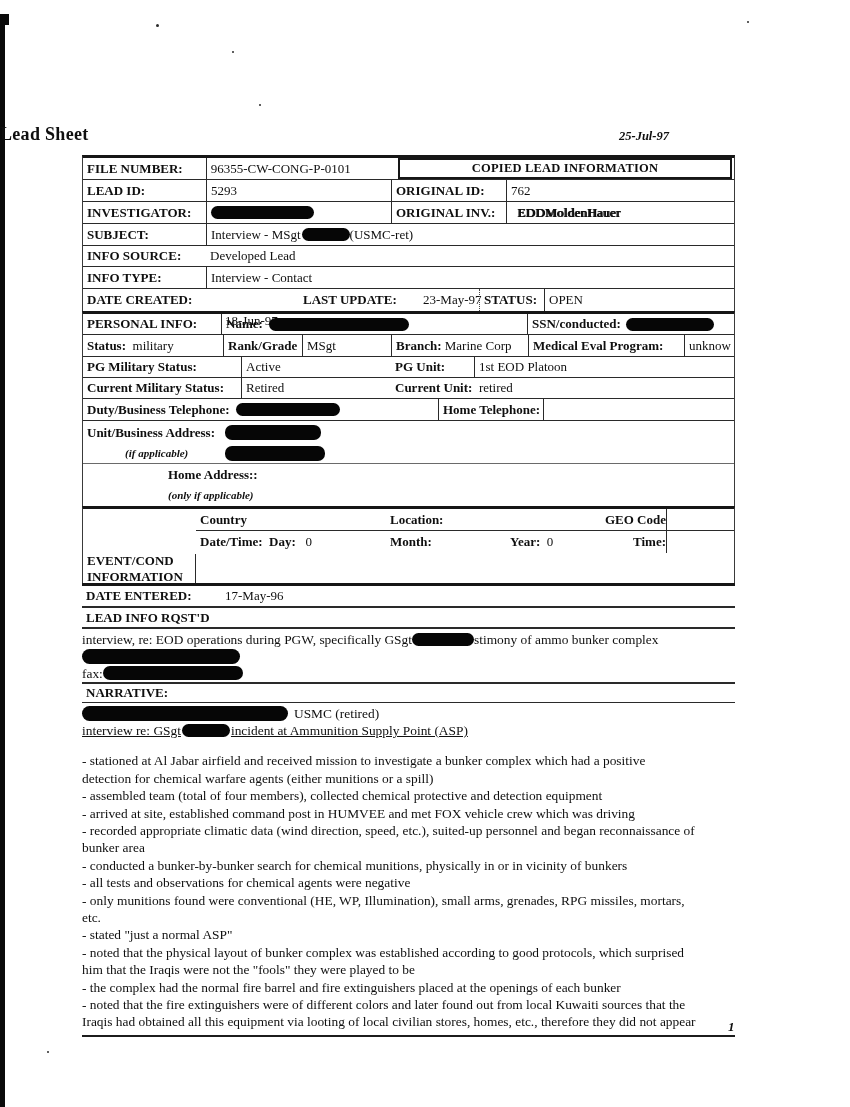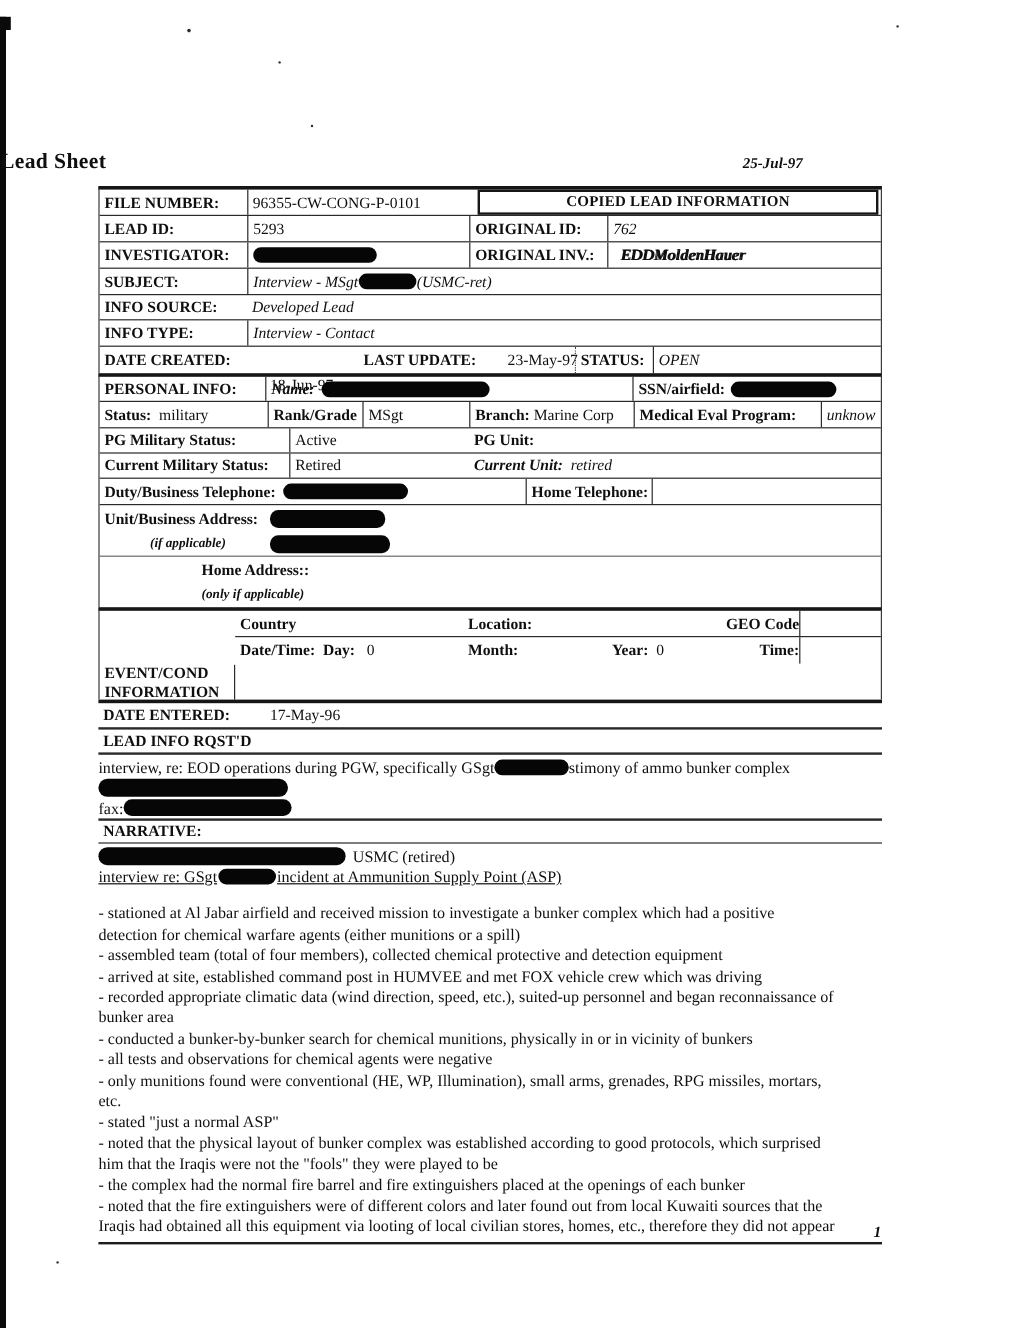--- a/index.html
+++ b/index.html
@@ -20,21 +20,21 @@
   .sec{border-top:3px solid #161616;}
   .boxed{border-left:1px solid #3a3a3a;border-right:1px solid #3a3a3a;}
   .row{display:flex;align-items:center;border-bottom:1px solid #2a2a2a;box-sizing:border-box;}
   .row.nb{border-bottom:none;}
   .row.thin-gray{border-bottom:1px solid #6a6a6a;}
   .h22{height:22px;} .h21{height:21px;} .h23{height:23px;} .h20{height:20px;} .h19{height:19px;}
   .cell{padding-left:4px;box-sizing:border-box;white-space:nowrap;overflow:visible;}
   .lbl{font-weight:bold;}
   .bl{border-left:1px solid #2a2a2a;align-self:stretch;display:flex;align-items:center;}
   .bl-dot{border-left:1px dotted #444;align-self:stretch;display:flex;align-items:center;}
-  .flex1{flex:1;font-style:italic;}
+  .flex1{flex:1;}
   .copied-box{margin-left:auto;margin-right:2px;width:331px;height:17px;border:2px solid #161616;
     display:flex;align-items:center;justify-content:center;font-weight:bold;font-size:12.5px;letter-spacing:.2px;}
   .smudge{text-shadow:.7px 0 currentColor,1.3px 0 currentColor;letter-spacing:.3px;padding-left:10px;}
   .redact{display:inline-block;background:#060606;border-radius:7px;height:13px;vertical-align:-2px;}
   .redact-bar{background:#060606;border-radius:8px;height:15px;}
   .italic-sm{font-style:italic;font-size:11px;font-weight:bold;}
   .txtline{white-space:nowrap;font-size:13.4px;line-height:17px;}
   .narr{font-size:13.4px;line-height:17.4px;}
   .narr div{white-space:nowrap;}
   .pagenum{position:absolute;left:728px;top:1019px;font-style:italic;font-weight:bold;font-size:13px;}
@@ -107,21 +107,21 @@
     </div>
 
     <div class="sec boxed">
       <div class="row h21">
         <div class="cell lbl" style="width:138px;">PERSONAL INFO:</div>
         <div class="cell bl flex1">
           <span class="lbl">Name:</span>
           <span class="redact" style="width:140px;margin-left:6px;"></span>
         </div>
         <div class="cell bl" style="width:207px;">
-          <span class="lbl">SSN/airfield:</span>
+          <span class="lbl">SSN/conducted:</span>
           <span class="redact" style="width:88px;margin-left:5px;"></span>
         </div>
       </div>
       <div class="row h22">
         <div class="cell" style="width:140px;">
           <span class="lbl">Status:</span>&nbsp;
           <span>military</span>
         </div>
         <div class="cell lbl bl" style="width:79px;">Rank/Grade</div>
         <div class="cell bl" style="width:89px;">MSgt</div>
@@ -129,20 +129,21 @@
           <span class="lbl">Branch:</span>&nbsp;
           <span>Marine Corp</span>
         </div>
         <div class="cell lbl bl" style="width:156px;">Medical Eval Program:</div>
         <div class="cell bl flex1">unknow</div>
       </div>
       <div class="row h21">
         <div class="cell lbl" style="width:158px;">PG Military Status:</div>
         <div class="cell bl" style="width:150px;">Active</div>
         <div class="cell lbl" style="width:83px;">PG Unit:</div>
+        <div class="cell bl flex1">1st EOD Platoon</div>
       </div>
       <div class="row h21">
         <div class="cell lbl" style="width:158px;">Current Military Status:</div>
         <div class="cell bl" style="width:150px;">Retired</div>
         <div class="cell flex1">
           <span class="lbl">Current Unit:</span>&nbsp;
           <span>retired</span>
         </div>
       </div>
       <div class="row h22">

